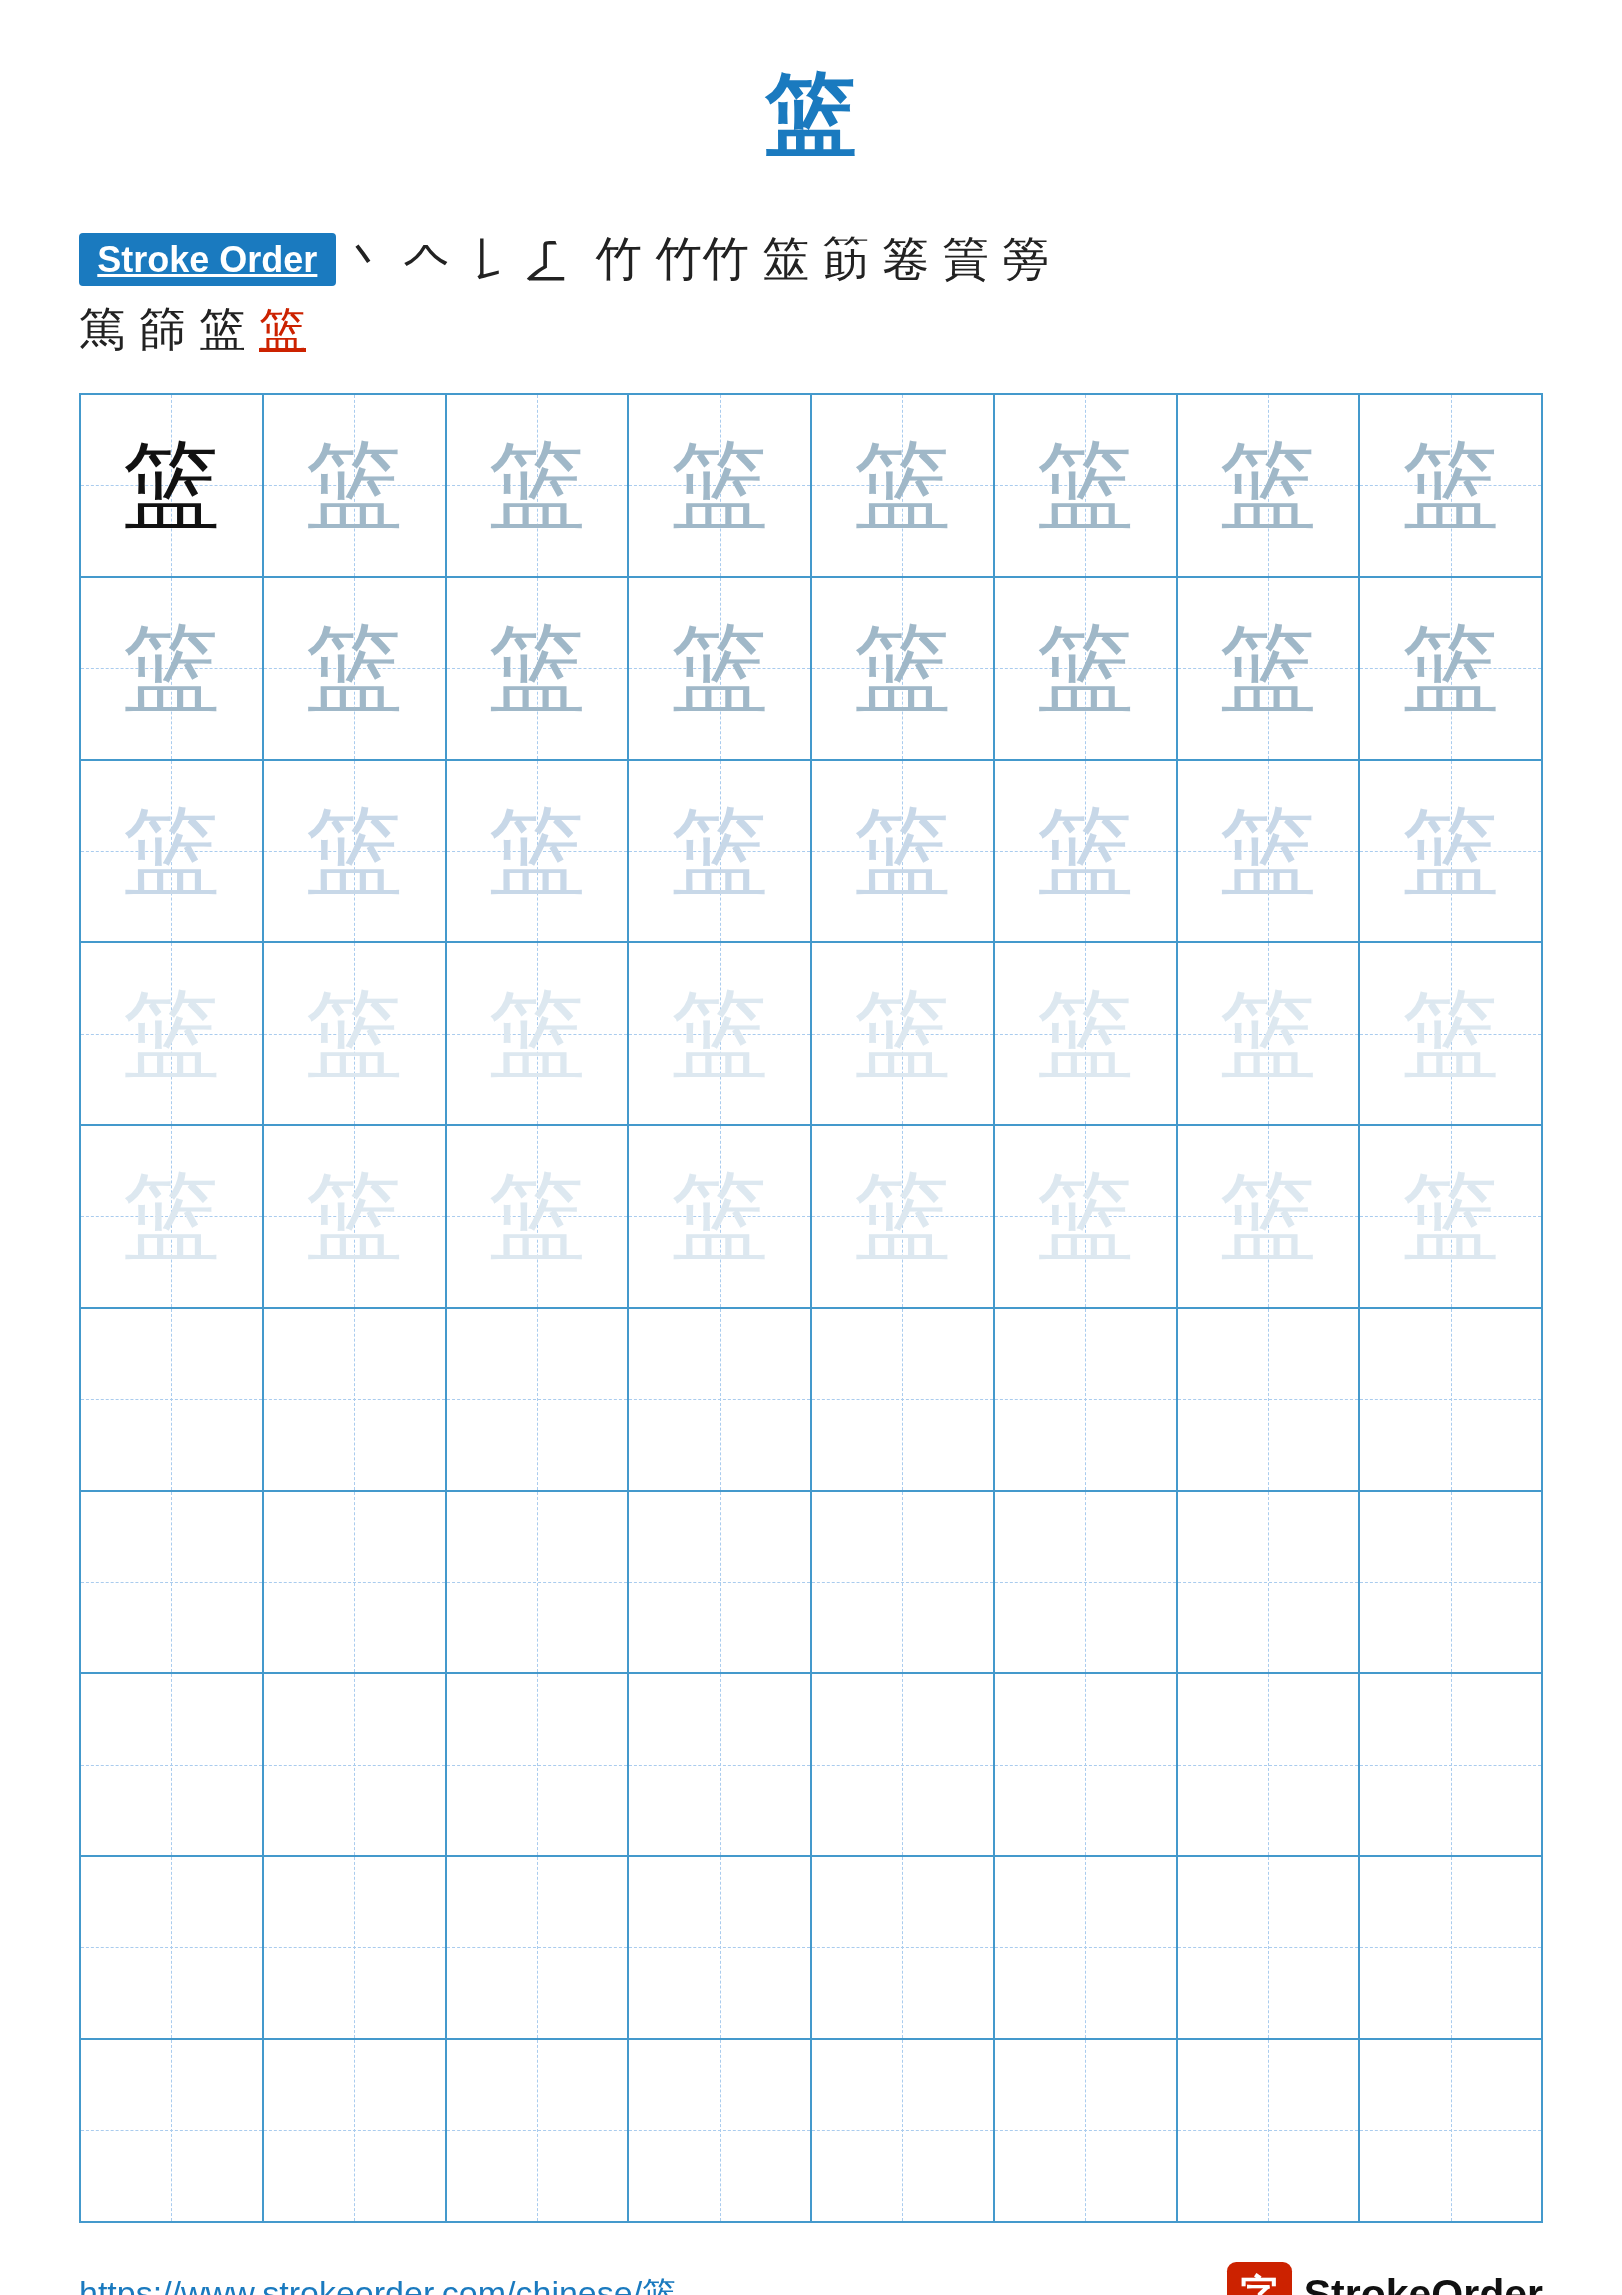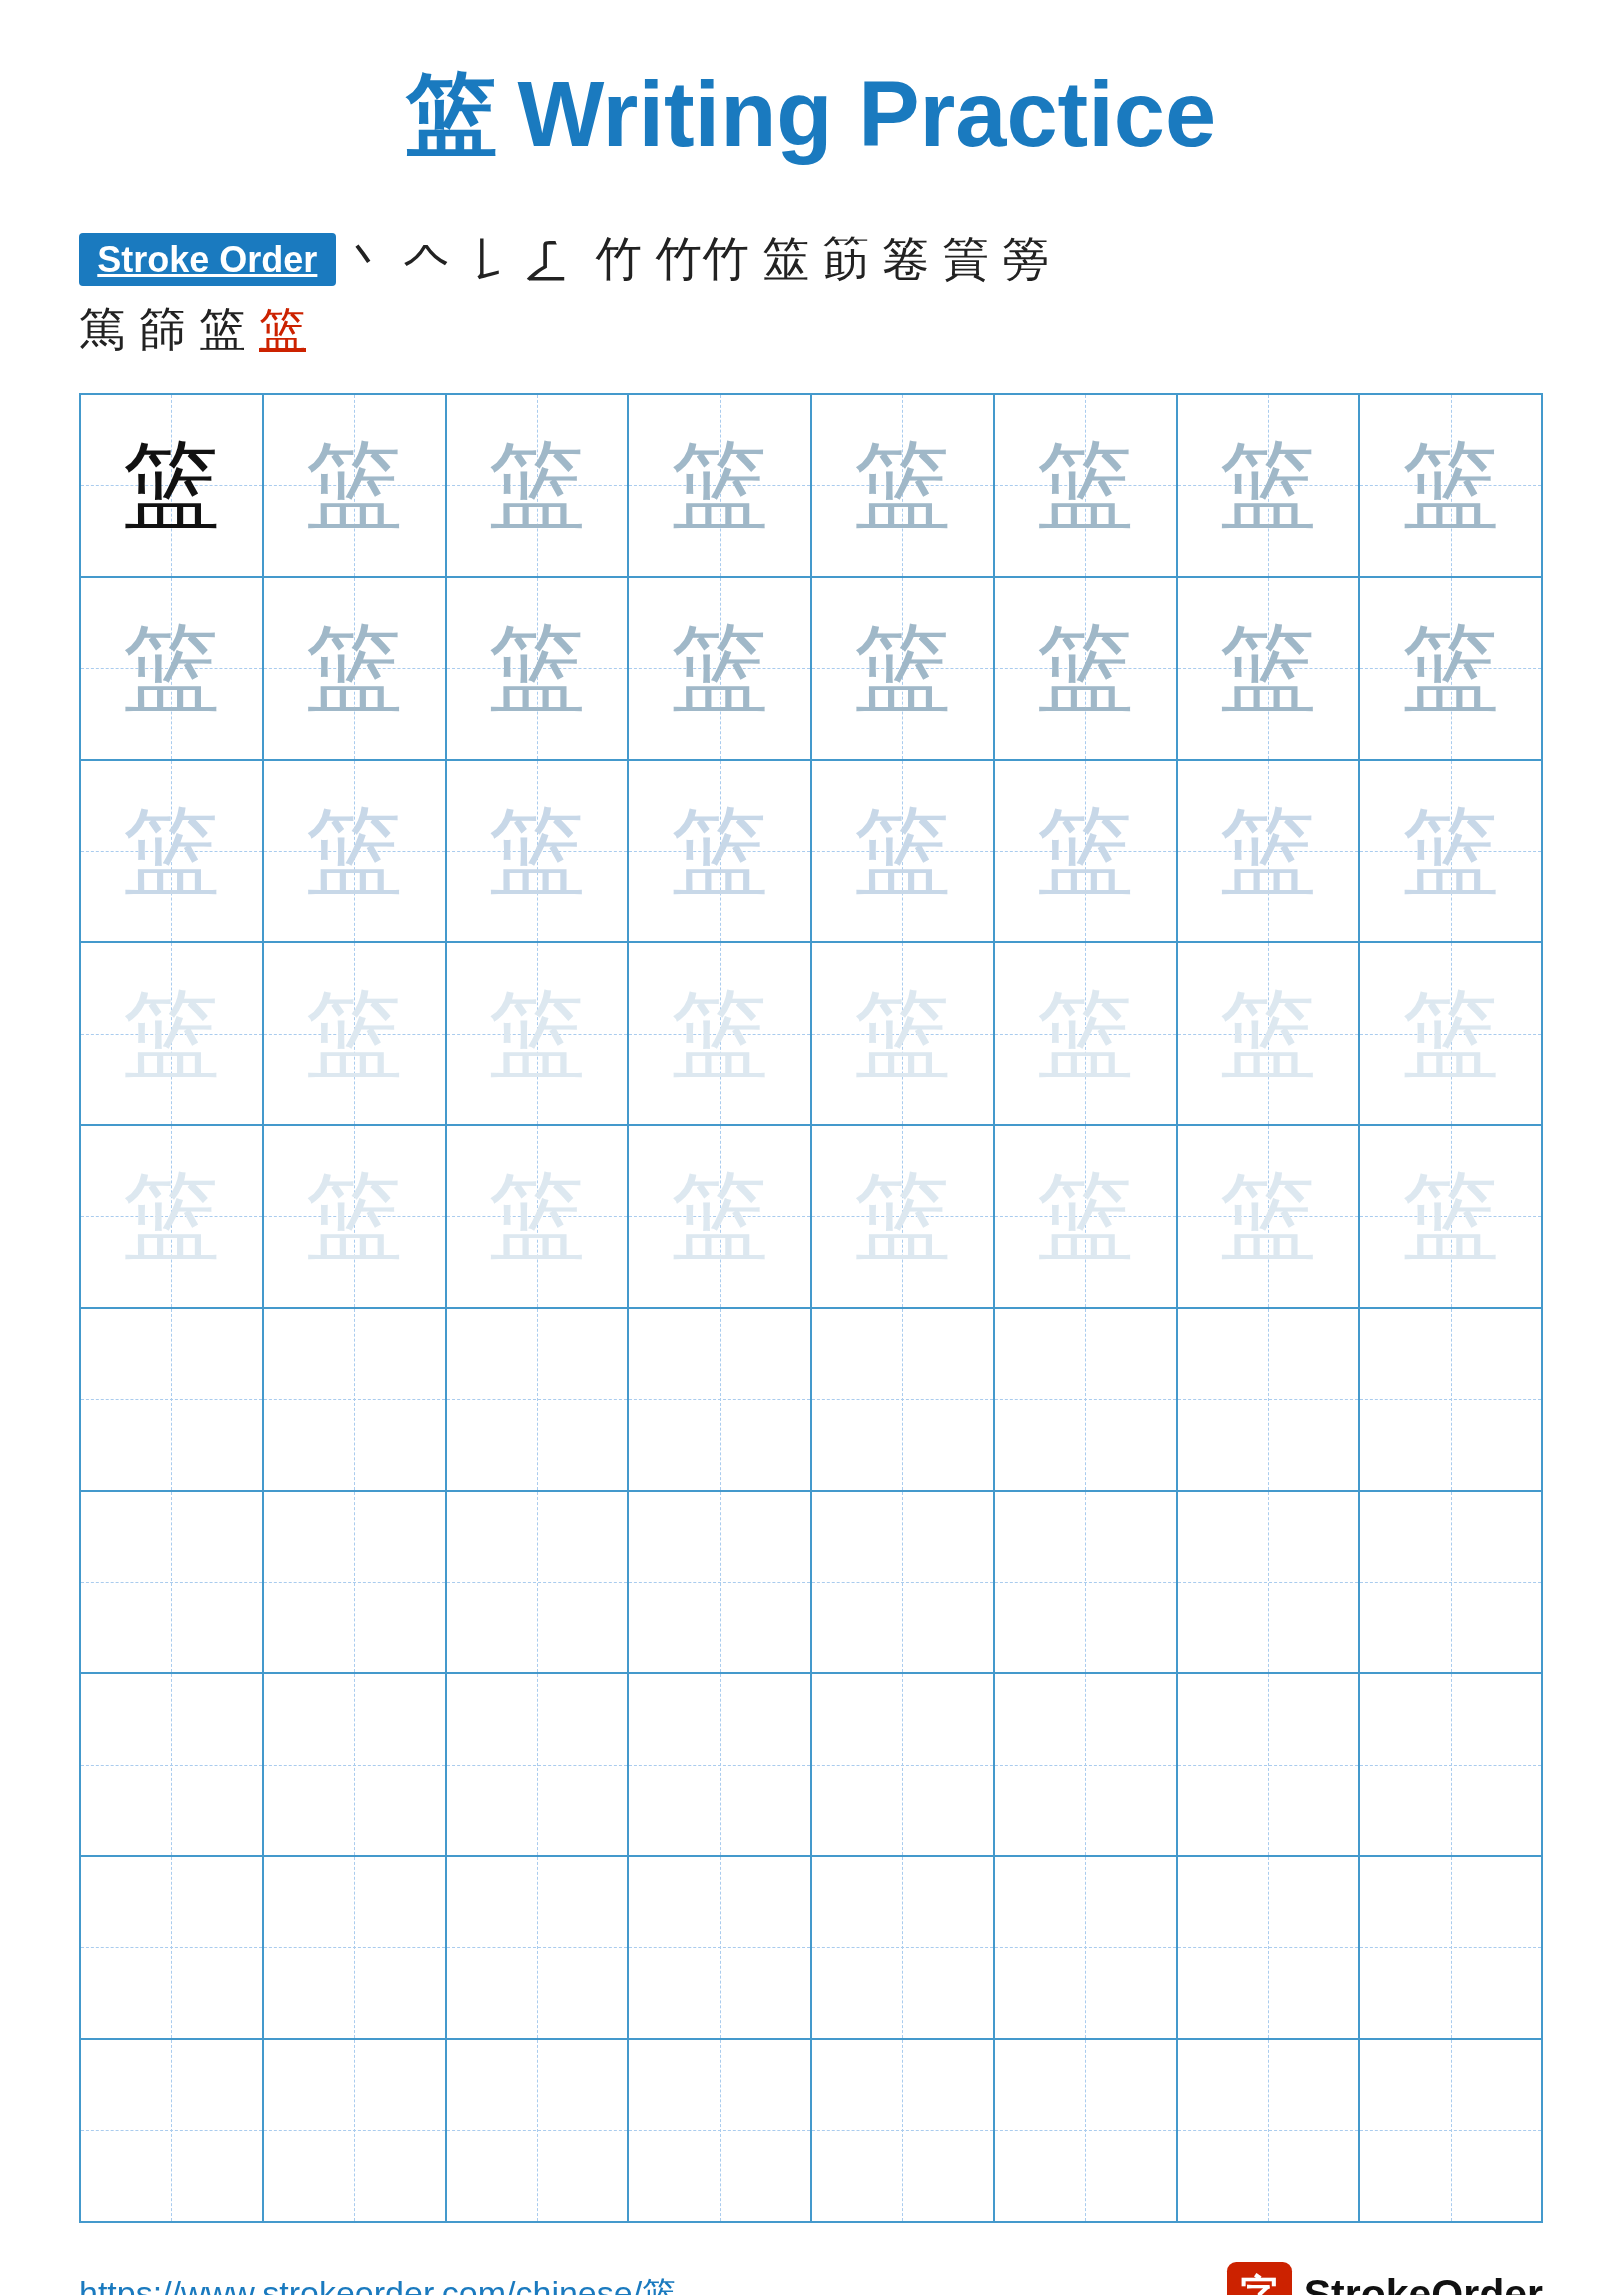--- a/index.html
+++ b/index.html
@@ -189,21 +189,20 @@
       color: #111;
     }
   </style>
 </head>
 <body>
 
 <div class="page">
 
   <div class="title">
     <span class="title-char">篮</span>
-    <span class="title-text">Writing Practice</span>
   </div>
 
   <div class="stroke-order-section">
     <div class="stroke-order-row">
       <span class="stroke-order-badge">Stroke Order</span>
       <div class="stroke-chars">
         <span class="stroke-char">丶</span>
         <span class="stroke-char">𠆢</span>
         <span class="stroke-char">𠄌</span>
         <span class="stroke-char">𠄏</span>

